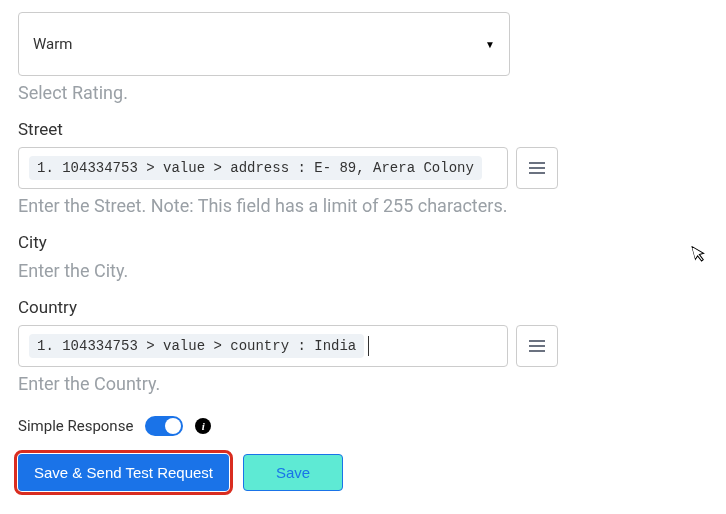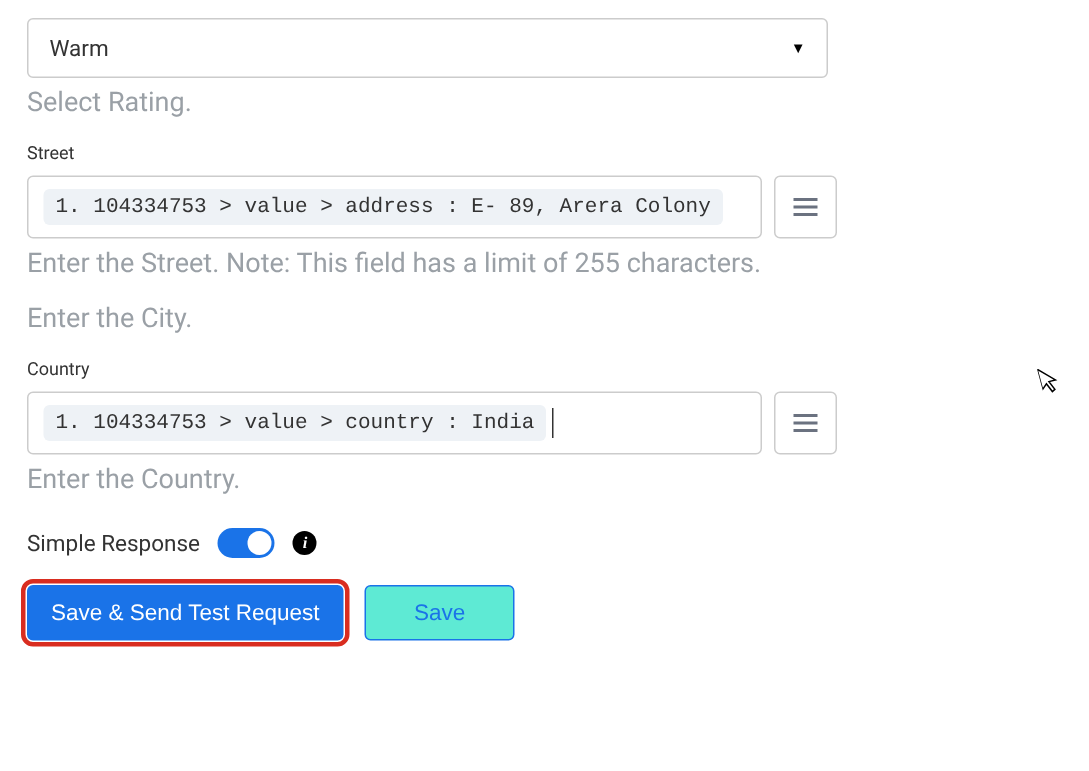--- a/index.html
+++ b/index.html
@@ -14,30 +14,30 @@
     overflow: hidden;
     position: relative;
   }
   .container {
     padding: 0 18px 18px 18px;
   }
   .field-group {
     margin-bottom: 16px;
   }
   .label {
-    font-size: 12px;
+    font-size: 17px;
     color: #333;
     margin-bottom: 8px;
     display: block;
   }
   .select-box {
-    width: 534px;
+    width: 492px;
     border: 1px solid #ccc;
     border-radius: 4px;
-    padding: 10px 14px;
+    padding: 22px 14px;
     display: flex;
     align-items: center;
     justify-content: space-between;
     cursor: pointer;
     background: #fff;
   }
   .select-text {
     font-size: 15px;
     color: #333;
   }
@@ -206,20 +206,21 @@
             <span></span>
             <span></span>
             <span></span>
           </span>
       </div>
     </div>
     <div class="helper">Enter the Street. Note: This field has a limit of 255 characters.</div>
   </div>
 
   <div class="field-group">
+    <span class="label">City</span>
     <div class="helper">Enter the City.</div>
   </div>
 
   <div class="field-group">
     <span class="label">Country</span>
     <div class="input-row">
       <div class="input-box">
         <span class="tag">1. 104334753 &gt; value &gt; country : India</span>
         <span class="cursor-bar"></span>
       </div>

